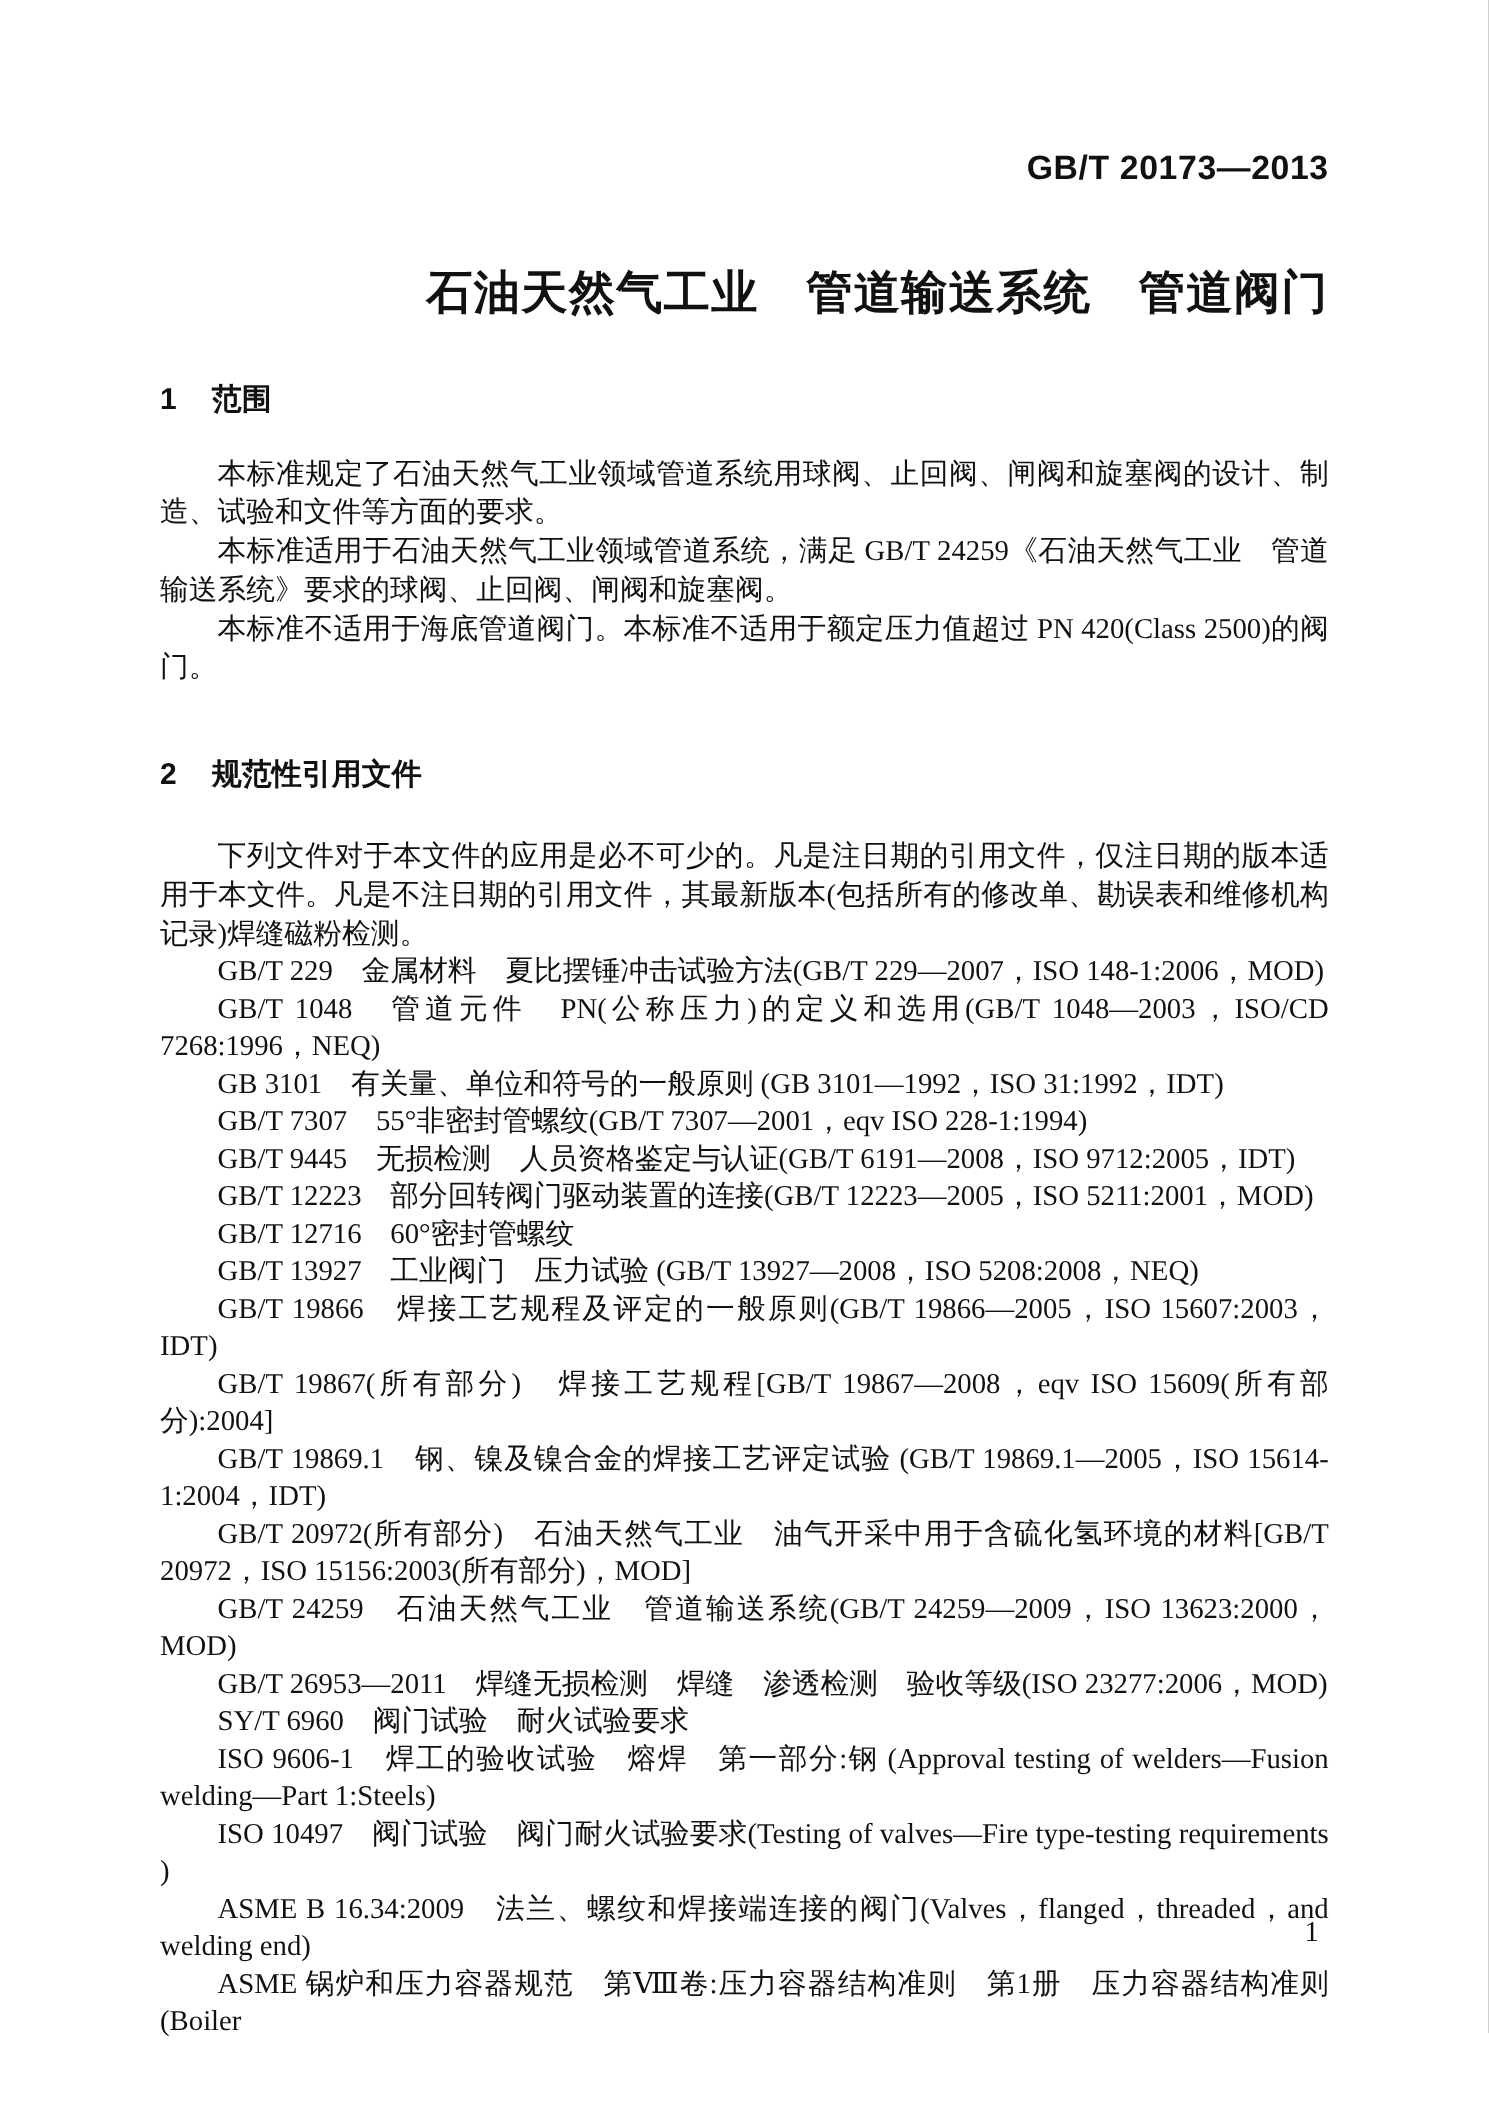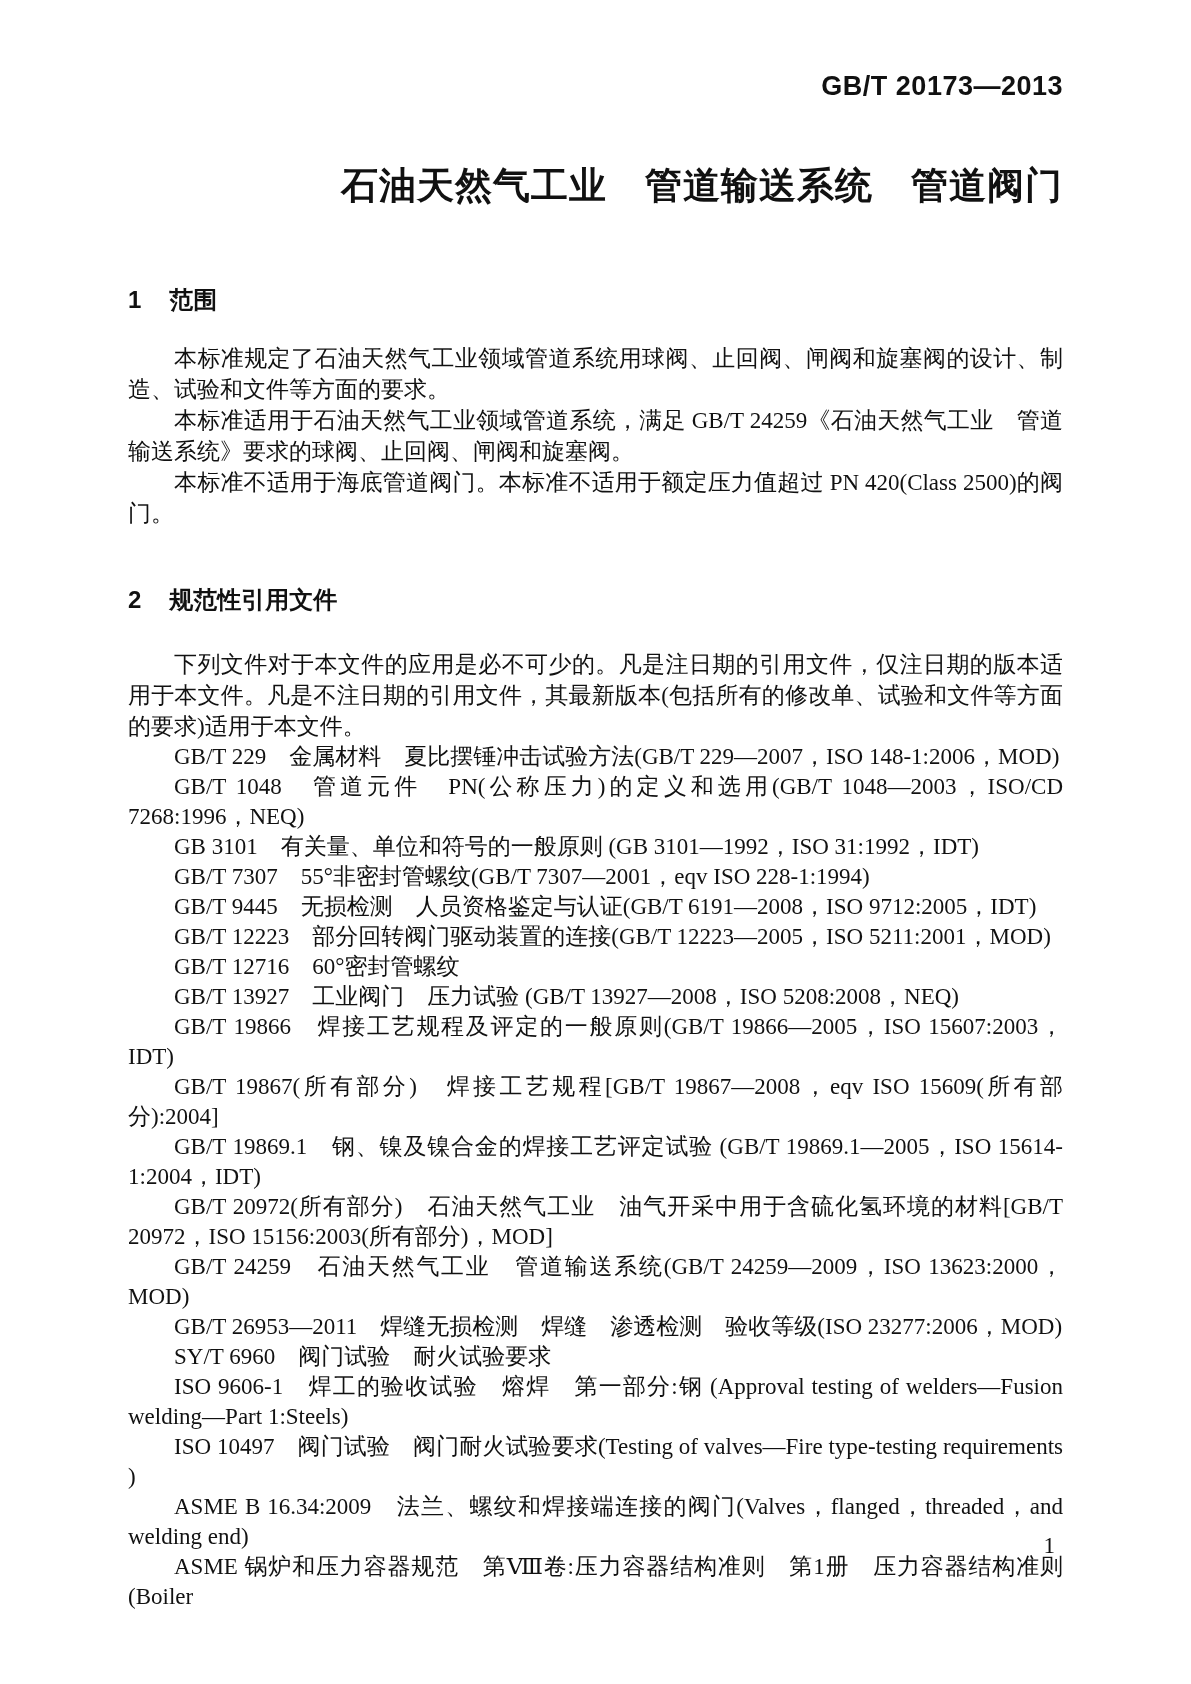--- a/index.html
+++ b/index.html
@@ -10,21 +10,21 @@
     background:#ffffff;
     color:#111111;
     overflow:hidden;
   }
   .content {
     position:absolute;
     left:128px; top:0;
     width:935px;
   }
   .header-row {
-    padding-top:70px;
+    padding-top:118px;
     text-align:right;
     font-family:"Liberation Sans", sans-serif;
     font-weight:bold;
     font-size:27px;
     line-height:33px;
     letter-spacing:0.5px;
   }
   .doc-title {
     margin:60px 0 0 0;
     text-align:right;
@@ -35,21 +35,21 @@
     letter-spacing:1px;
   }
   .sec-heading {
     margin:0;
     font-family:"Liberation Sans", sans-serif;
     font-weight:bold;
     font-size:24px;
     line-height:30px;
   }
   .sec-heading .sec-num { display:inline-block; margin-right:28px; }
-  #sec1-heading { margin-top:76px; }
+  #sec1-heading { margin-top:48px; }
   #sec2-heading { margin-top:56px; }
   .body-block { margin-top:28px; }
   .intro-block { margin-top:34px; }
   .refs-block { margin-top:0; }
   .body-block p, .intro-block p, .refs-block p {
     margin:0;
     font-family:"Liberation Serif", "DejaVu Serif", serif;
     font-size:23px;
     text-indent:2em;
     text-align:justify;
@@ -85,21 +85,21 @@
           <p class="body-para">本标准适用于石油天然气工业领域管道系统，满足 GB/T 24259《石油天然气工业　管道输送系统》要求的球阀、止回阀、闸阀和旋塞阀。</p>
           <p class="body-para">本标准不适用于海底管道阀门。本标准不适用于额定压力值超过 PN 420(Class 2500)的阀门。</p>
         </div>
     </section>
 
     <section>
       <h2 class="sec-heading" id="sec2-heading">
         <span class="sec-num">2</span><span>规范性引用文件</span>
       </h2>
       <div class="intro-block">
-          <p class="intro-para">下列文件对于本文件的应用是必不可少的。凡是注日期的引用文件，仅注日期的版本适用于本文件。凡是不注日期的引用文件，其最新版本(包括所有的修改单、试验和文件等方面的要求)适用于本文件。</p>
+          <p class="intro-para">下列文件对于本文件的应用是必不可少的。凡是注日期的引用文件，仅注日期的版本适用于本文件。凡是不注日期的引用文件，其最新版本(包括所有的修改单、勘误表和维修机构记录)焊缝磁粉检测。</p>
         </div>
       <div class="refs-block">
           <p class="ref-para">GB/T 229　金属材料　夏比摆锤冲击试验方法(GB/T 229—2007，ISO 148-1:2006，MOD)</p>
           <p class="ref-para">GB/T 1048　管道元件　PN(公称压力)的定义和选用(GB/T 1048—2003，ISO/CD 7268:1996，NEQ)</p>
           <p class="ref-para">GB 3101　有关量、单位和符号的一般原则 (GB 3101—1992，ISO 31:1992，IDT)</p>
           <p class="ref-para">GB/T 7307　55°非密封管螺纹(GB/T 7307—2001，eqv ISO 228-1:1994)</p>
           <p class="ref-para">GB/T 9445　无损检测　人员资格鉴定与认证(GB/T 6191—2008，ISO 9712:2005，IDT)</p>
           <p class="ref-para">GB/T 12223　部分回转阀门驱动装置的连接(GB/T 12223—2005，ISO 5211:2001，MOD)</p>
           <p class="ref-para">GB/T 12716　60°密封管螺纹</p>
           <p class="ref-para">GB/T 13927　工业阀门　压力试验 (GB/T 13927—2008，ISO 5208:2008，NEQ)</p>

